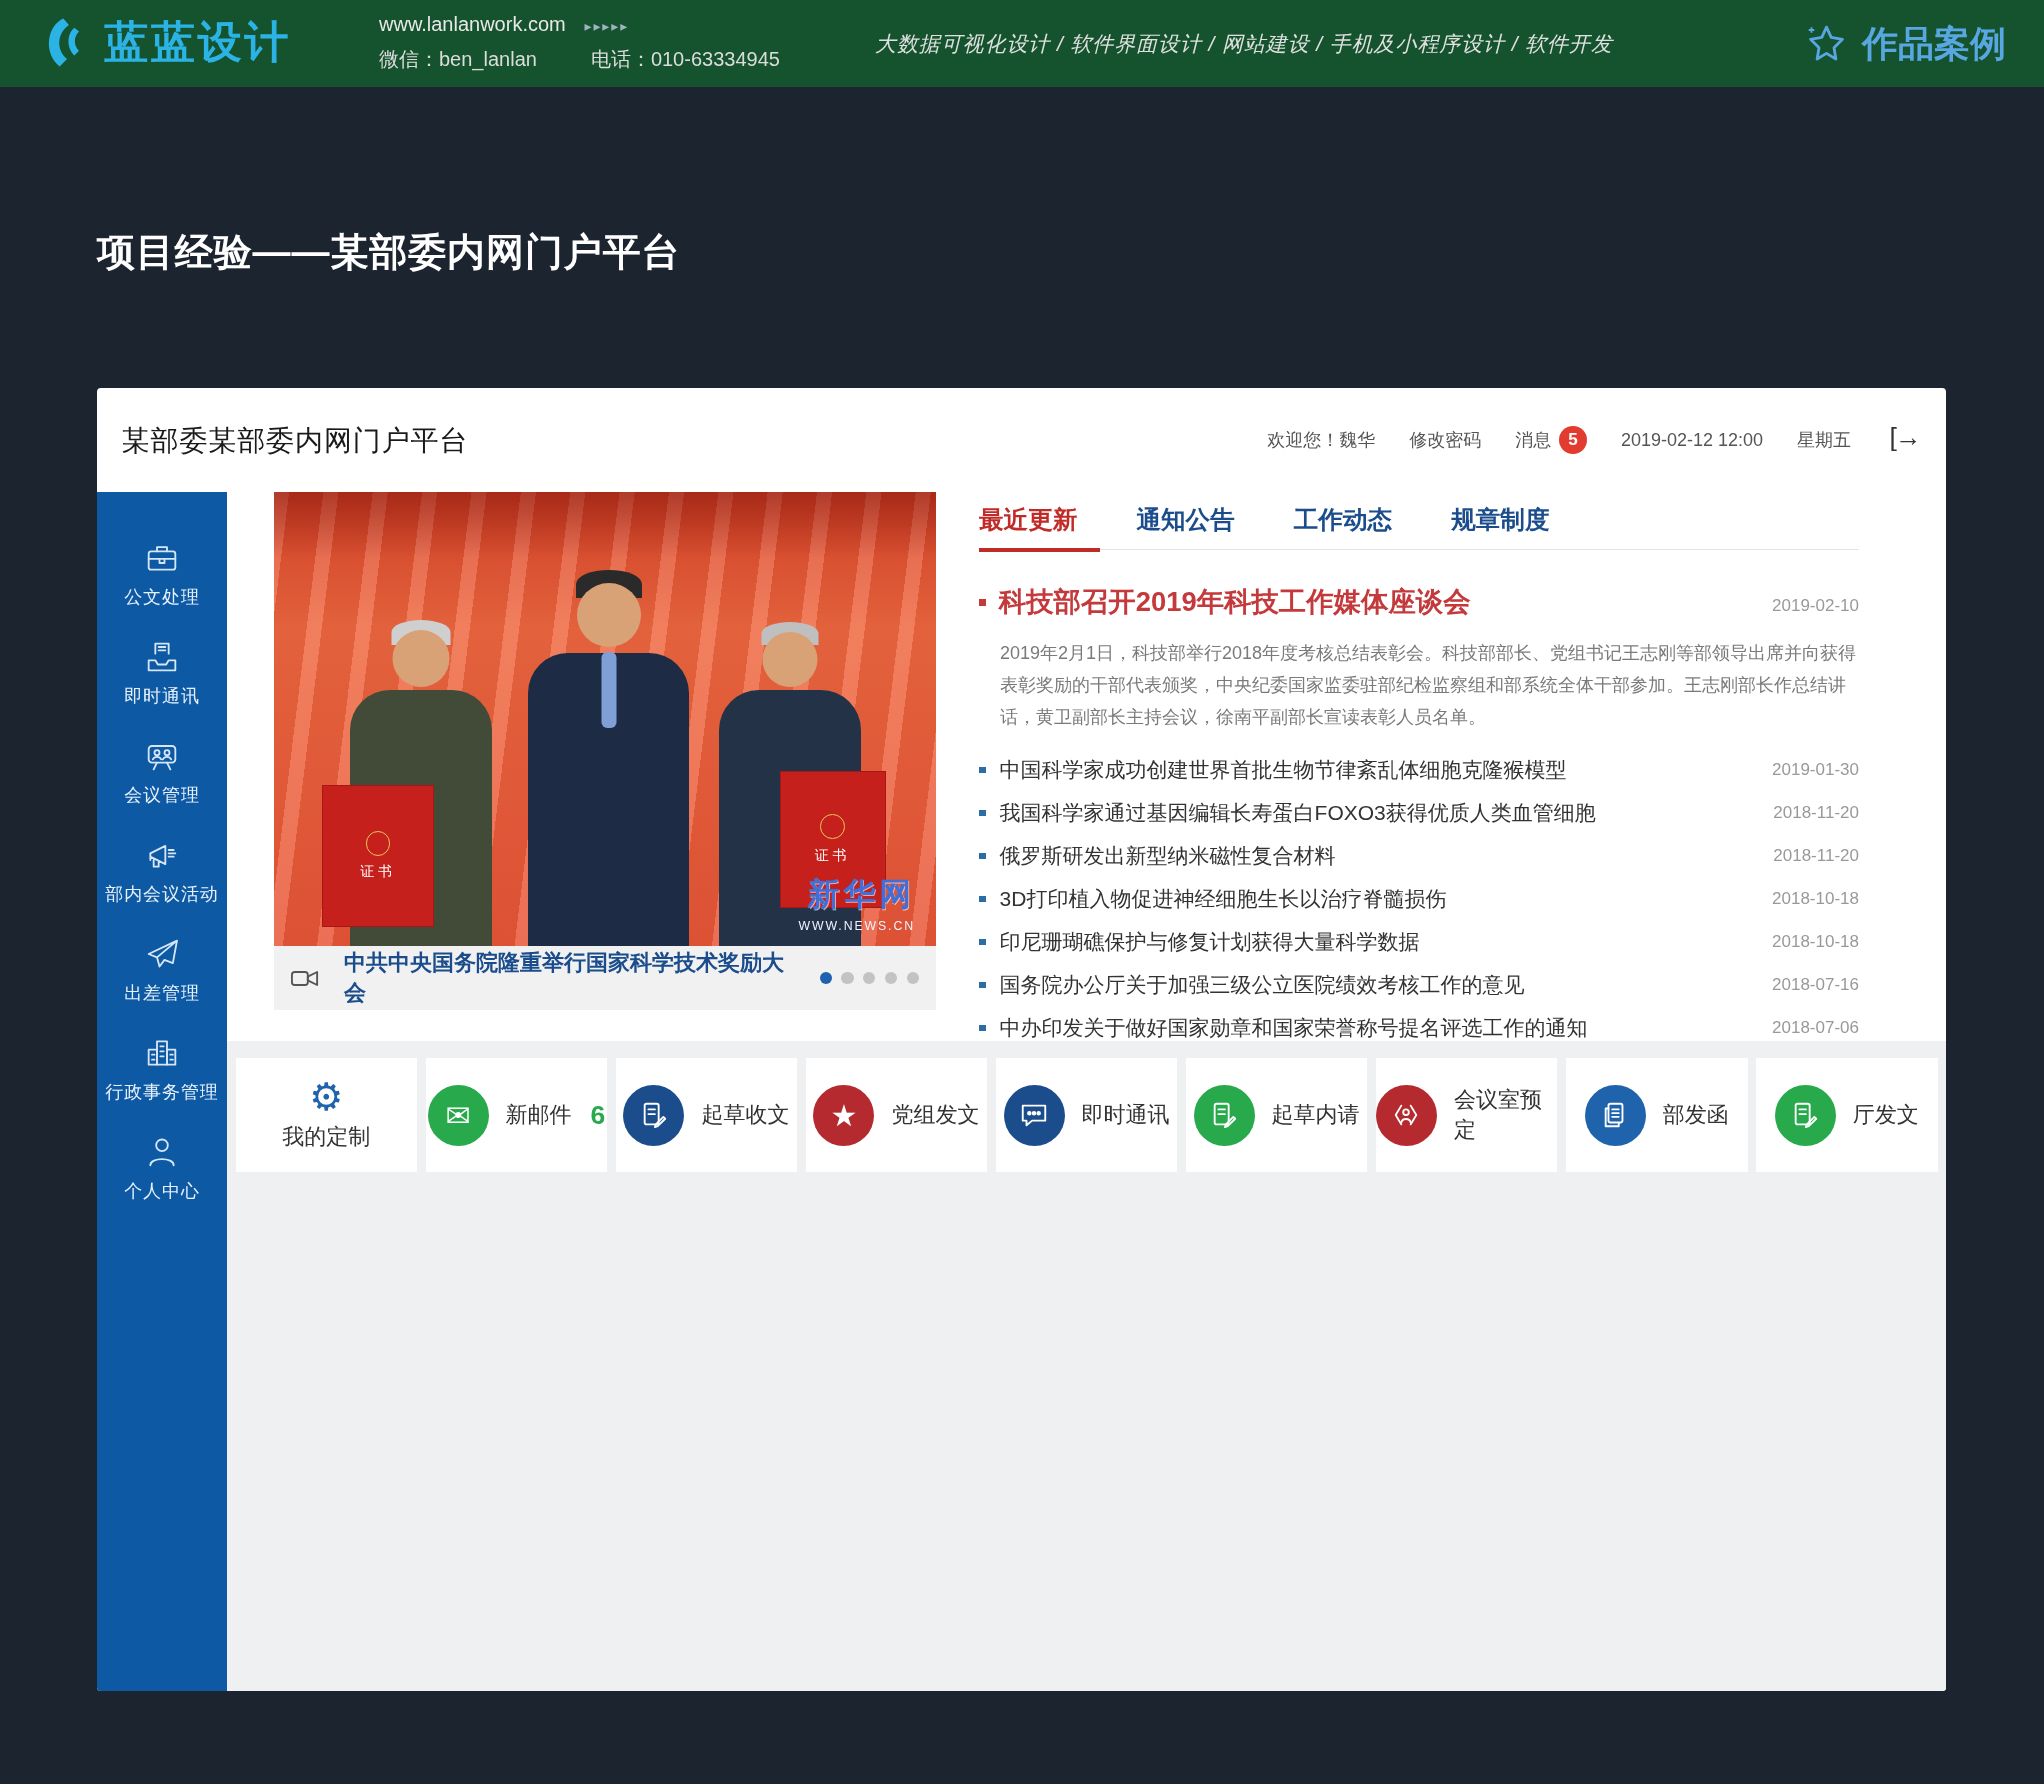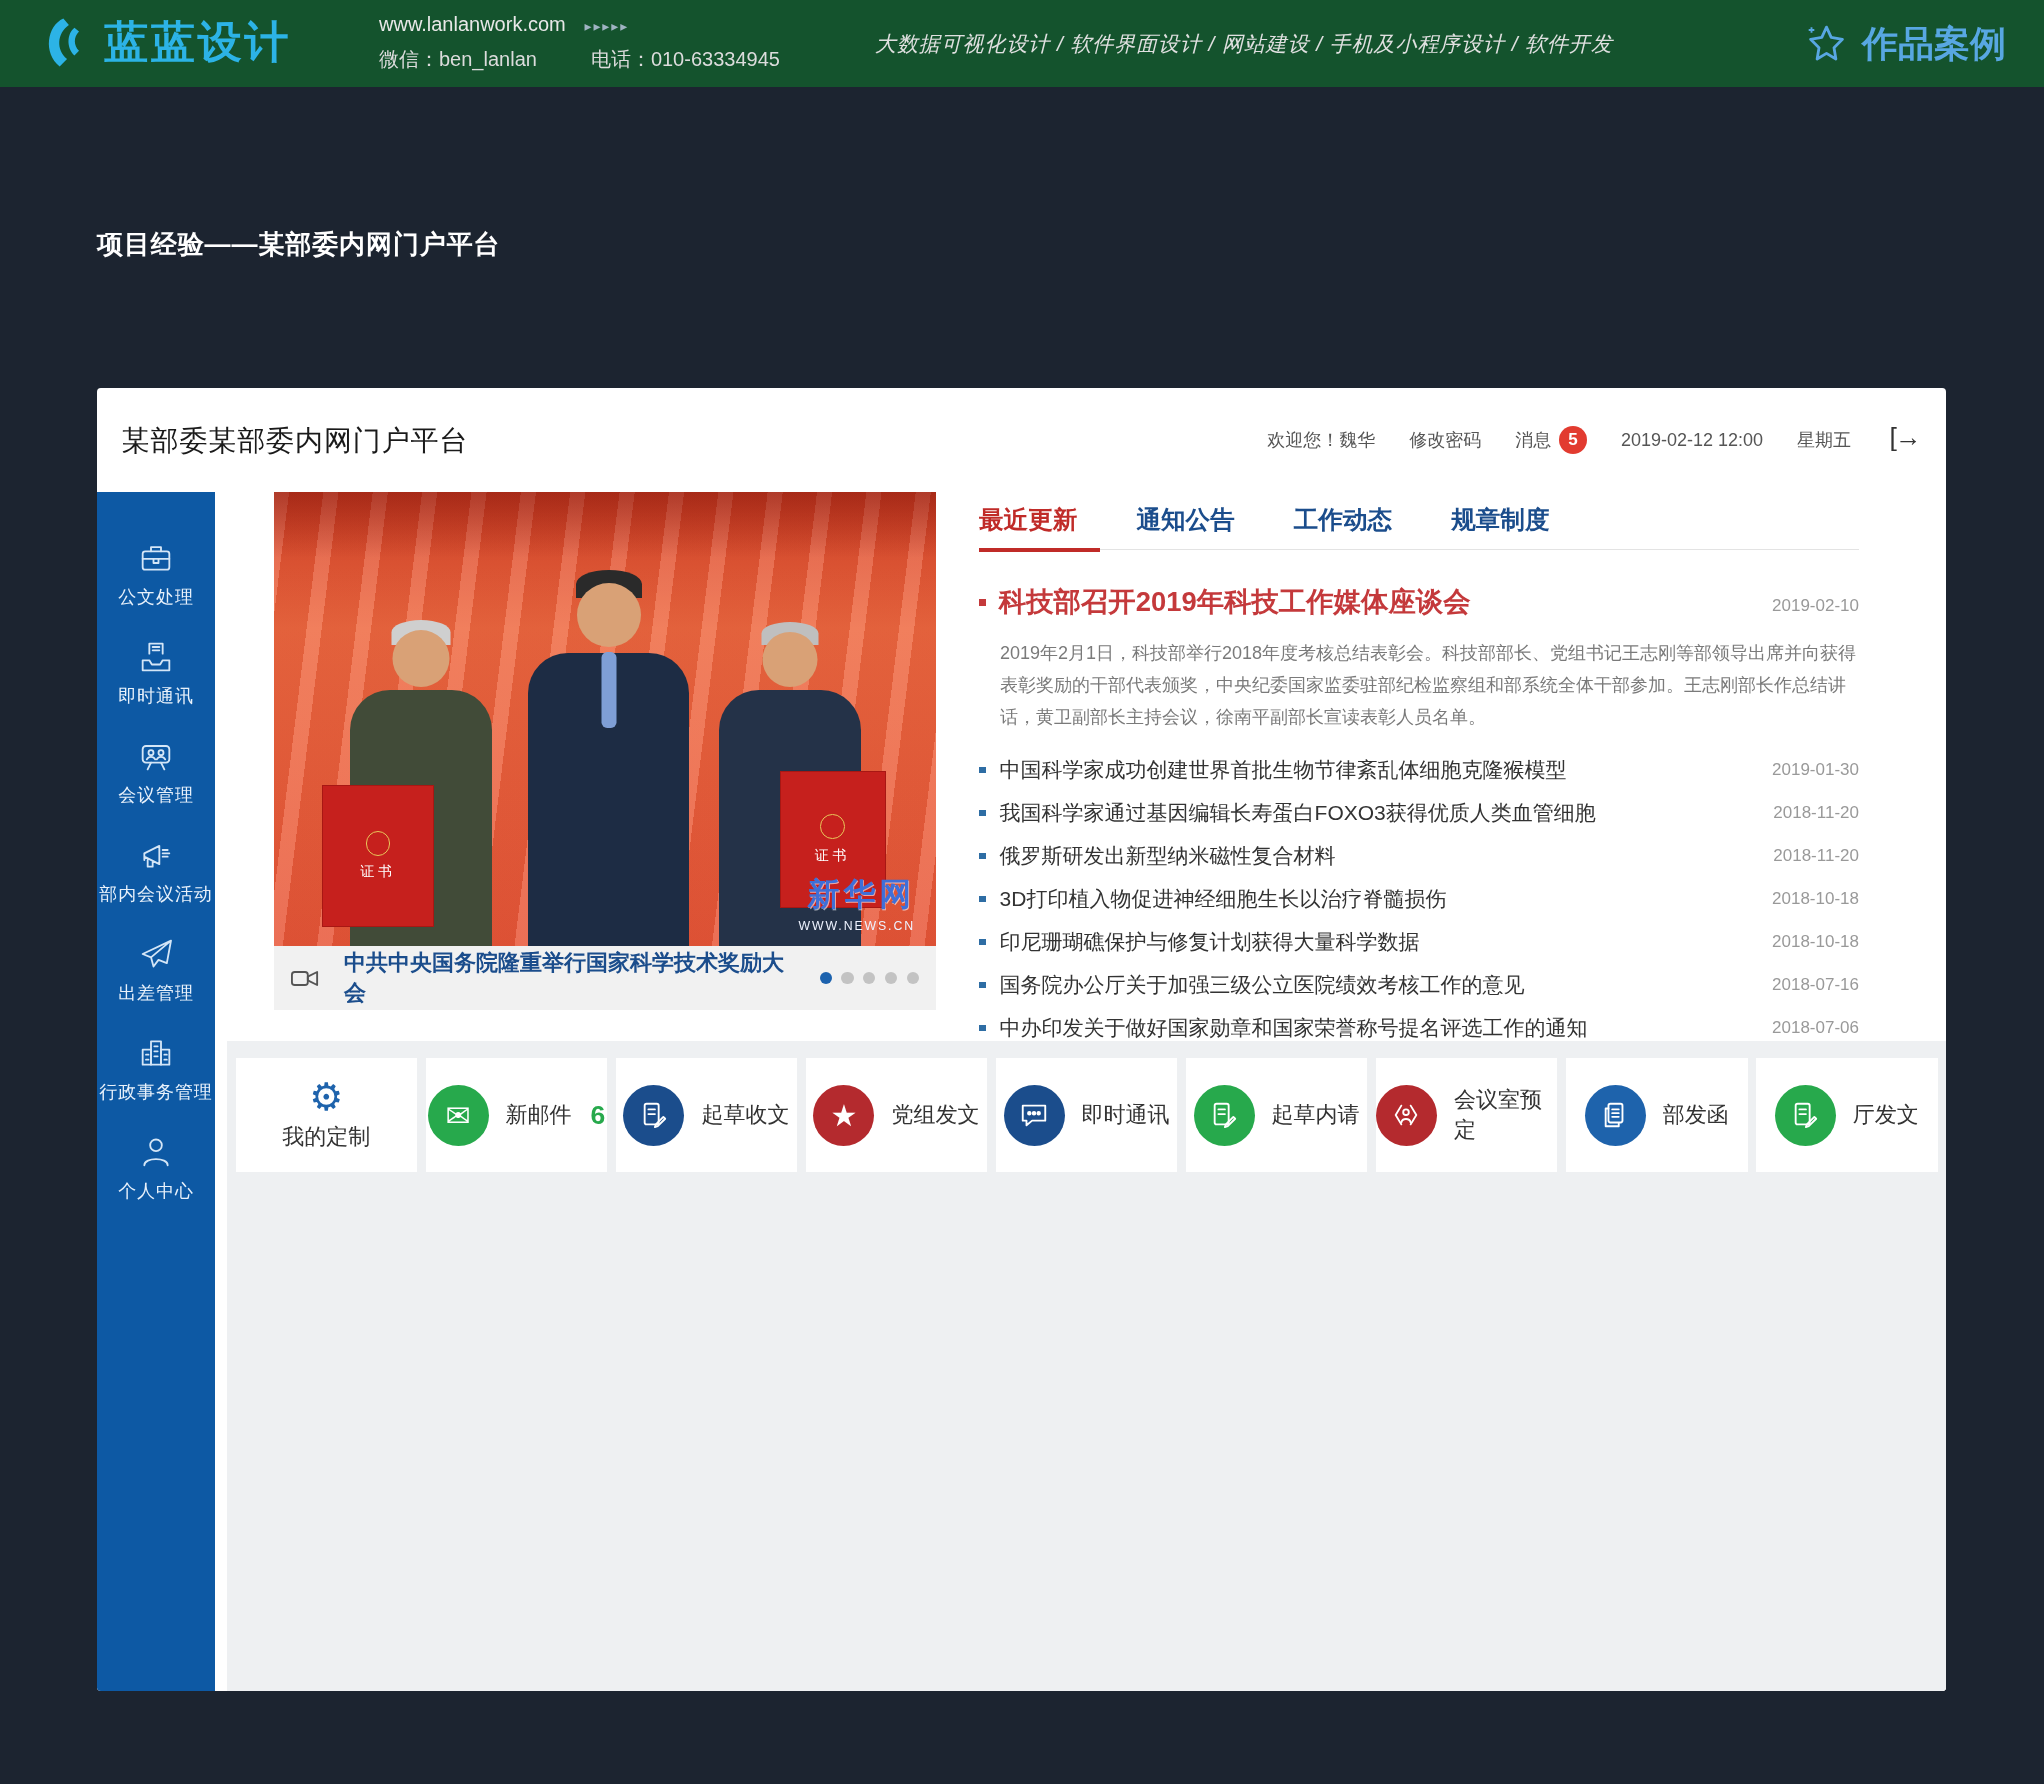--- a/index.html
+++ b/index.html
@@ -11,33 +11,33 @@
   .logo{position:absolute;left:32px;top:13.2px;display:flex;align-items:center;gap:13.2px;}
   .logo-text{color:#2cb3e6;font-size:44px;font-weight:bold;letter-spacing:2.8px;}
   .contact{position:absolute;left:379px;top:13.2px;color:#d9d9d9;}
   .contact .line1{font-size:20px;color:#e8e8e8;}
   .contact .line1 .arrows{color:#9fb3c2;font-size:14px;letter-spacing:1.9px;margin-left:13.2px;}
   .contact .line2{font-size:20px;margin-top:9.5px;color:#dcdcdc;display:flex;gap:54px;}
   .services-nav{position:absolute;left:875px;top:50%;transform:translateY(-50%);font-style:italic;color:#e0e0e0;font-size:21px;letter-spacing:0.9px;}
   .portfolio{position:absolute;right:38px;top:50%;transform:translateY(-50%);display:flex;align-items:center;gap:13.2px;color:#58a7e2;font-size:36px;font-weight:bold;}
 
   
-  .page-title{position:absolute;left:97px;top:227px;color:#fff;font-size:26px;font-weight:bold;letter-spacing:0.9px;}
+  .page-title{position:absolute;left:97px;top:227px;color:#fff;font-size:38px;font-weight:bold;letter-spacing:0.9px;}
 
   
   .portal{position:absolute;left:97px;top:388px;width:1849px;height:1303px;background:#fff;border-radius:3.8px;}
   .portal-header{position:absolute;left:0;top:0;right:0;height:104px;}
   .portal-title{position:absolute;left:24.6px;top:34px;font-size:28px;font-weight:normal;color:#1a1a1a;letter-spacing:0.9px;}
   .topbar{position:absolute;right:95px;top:0;height:104px;display:flex;align-items:center;gap:34px;font-size:18px;color:#555;}
   .msg-wrap{display:flex;align-items:center;gap:7.6px;}
   .badge{display:inline-flex;align-items:center;justify-content:center;width:28px;height:28px;border-radius:50%;background:#e23b30;color:#fff;font-size:17px;font-weight:bold;}
   .logout{position:absolute;right:26.5px;top:34px;font-size:26.5px;color:#333;letter-spacing:-1.9px;cursor:pointer;}
 
   
-  .sidebar{position:absolute;left:0;top:104px;bottom:0;width:118px;background:#0d59a4;border-radius:0 0 0 3.8px;}
+  .sidebar{position:absolute;left:0;top:104px;bottom:0;width:130px;background:#0d59a4;border-radius:0 0 0 3.8px;}
   .side-item{height:99px;display:flex;flex-direction:column;align-items:center;justify-content:center;gap:7.6px;cursor:pointer;}
   .side-item:first-child{margin-top:32px;}
   .side-item .lbl{color:#e8f1fb;font-size:18px;letter-spacing:0.9px;}
   .side-item svg{stroke:#d4e6f7;fill:none;stroke-width:2.2;stroke-linecap:round;stroke-linejoin:round;}
 
   
   .main{position:absolute;left:130px;top:104px;right:0;bottom:0;background:#fff;border-radius:0 0 3.8px 0;overflow:hidden;}
 
   
   .news-section{position:absolute;left:0;top:0;right:0;height:549px;background:#fff;display:flex;padding:0 87px 0 47px;}

